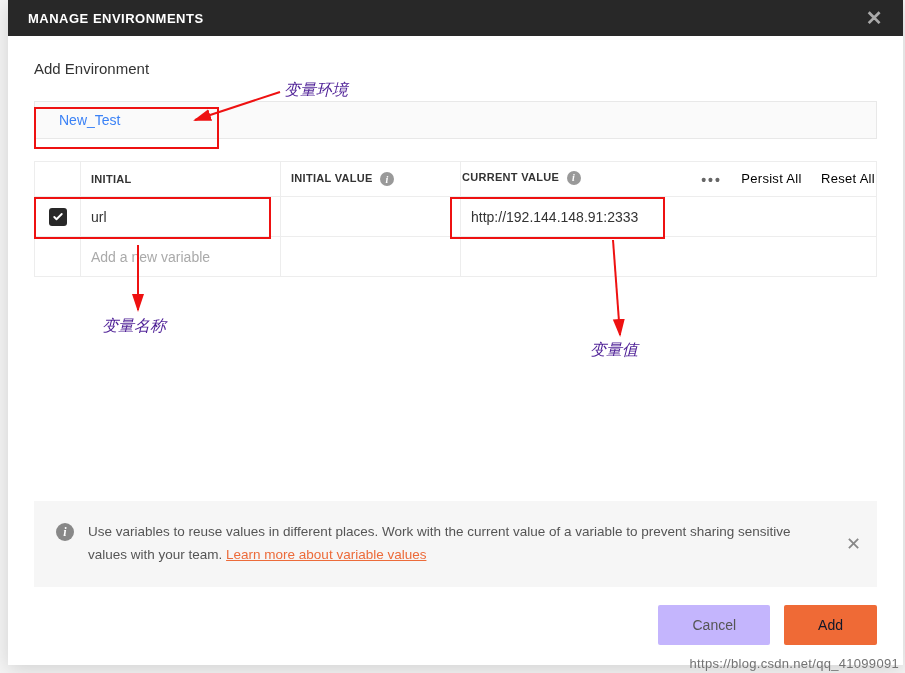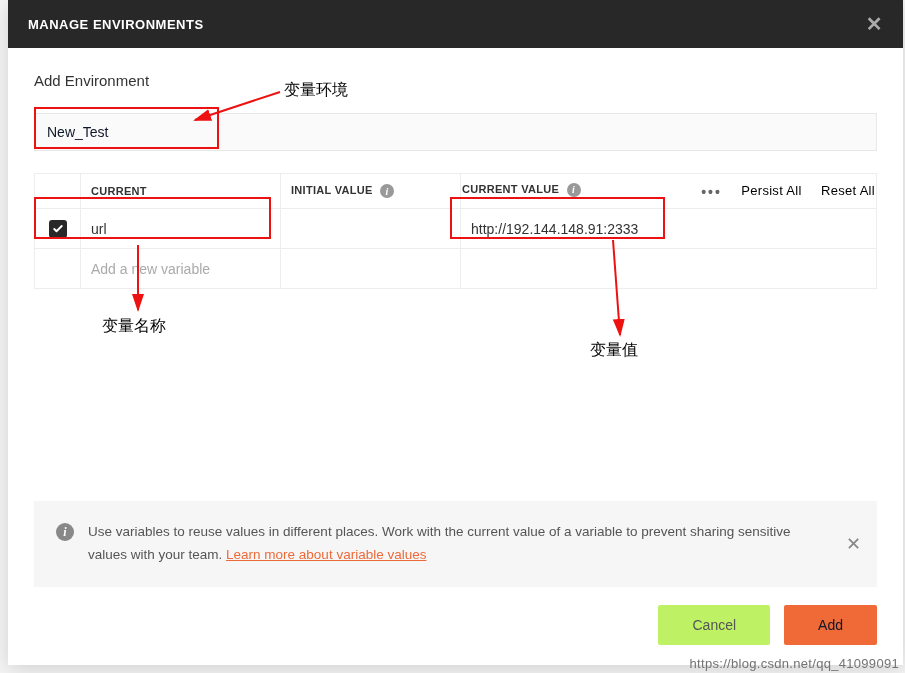--- a/index.html
+++ b/index.html
@@ -18,21 +18,21 @@
       right: 2px;
       bottom: 8px;
       background: #fff;
       box-shadow: 0 4px 20px rgba(0,0,0,0.15);
       display: flex;
       flex-direction: column;
     }
     .modal-header {
       background: #282828;
       color: #fff;
-      padding: 14px 20px;
+      padding: 8px 20px;
       display: flex;
       justify-content: space-between;
       align-items: center;
       letter-spacing: 0.5px;
       font-size: 13px;
       font-weight: 600;
     }
     .close-icon {
       color: #aaa;
       font-size: 20px;
@@ -46,23 +46,23 @@
     }
     .section-title {
       font-size: 15px;
       color: #333;
       margin-bottom: 24px;
     }
     .env-name-input {
       width: 100%;
       border: 1px solid #e8e8e8;
       background: #fafafa;
-      padding: 10px 12px;
+      padding: 10px 24px;
       font-size: 14px;
-      color: #0f172a;
+      color: #3b82f6;
       margin-bottom: 22px;
     }
 
     .var-table {
       width: 100%;
       border-collapse: collapse;
       font-size: 13px;
     }
     .var-table th, .var-table td {
       border: 1px solid #ededed;
@@ -189,30 +189,31 @@
       justify-content: flex-end;
       gap: 14px;
     }
     .btn {
       padding: 12px 34px;
       font-size: 14px;
       border: none;
       cursor: pointer;
       border-radius: 2px;
     }
-    .btn-cancel { background: #bef264; color: #555; }
+    .btn-cancel { background: #c4b5fd; color: #555; }
     .btn-add { background: #ef6a36; color: #0f172a; }
 
     
     .annotation {
       position: absolute;
-      color: #000000;
+      color: #4c1d95;
       font-size: 16px;
       pointer-events: none;
       font-family: "SimSun", "Microsoft YaHei", sans-serif;
+      font-style: italic;
     }
     .box-highlight {
       position: absolute;
       border: 2px solid #e11;
       pointer-events: none;
     }
     svg.arrow {
       position: absolute;
       pointer-events: none;
       overflow: visible;
@@ -237,21 +238,21 @@
   </div>
 
   <div class="modal-body">
     <div class="section-title">Add Environment</div>
     <input class="env-name-input" type="text" value="New_Test" style="">
 
     <table class="var-table">
       <thead>
         <tr>
           <th class="col-check"></th>
-          <th class="col-var"><span>CURRENT</span></th>
+          <th class="col-var"><span>INITIAL</span></th>
           <th class="col-init"><span>INITIAL VALUE</span> <span class="info-icon">i</span></th>
           <th style="padding:6px 1px;">
             <span><span>CURRENT VALUE</span> <span class="info-icon">i</span></span>
             <span style="float:right;">
               <span class="th-actions">•••</span>
               <span class="link-btn">Persist All</span>
               <span class="link-btn">Reset All</span>
             </span>
           </th>
         </tr>

